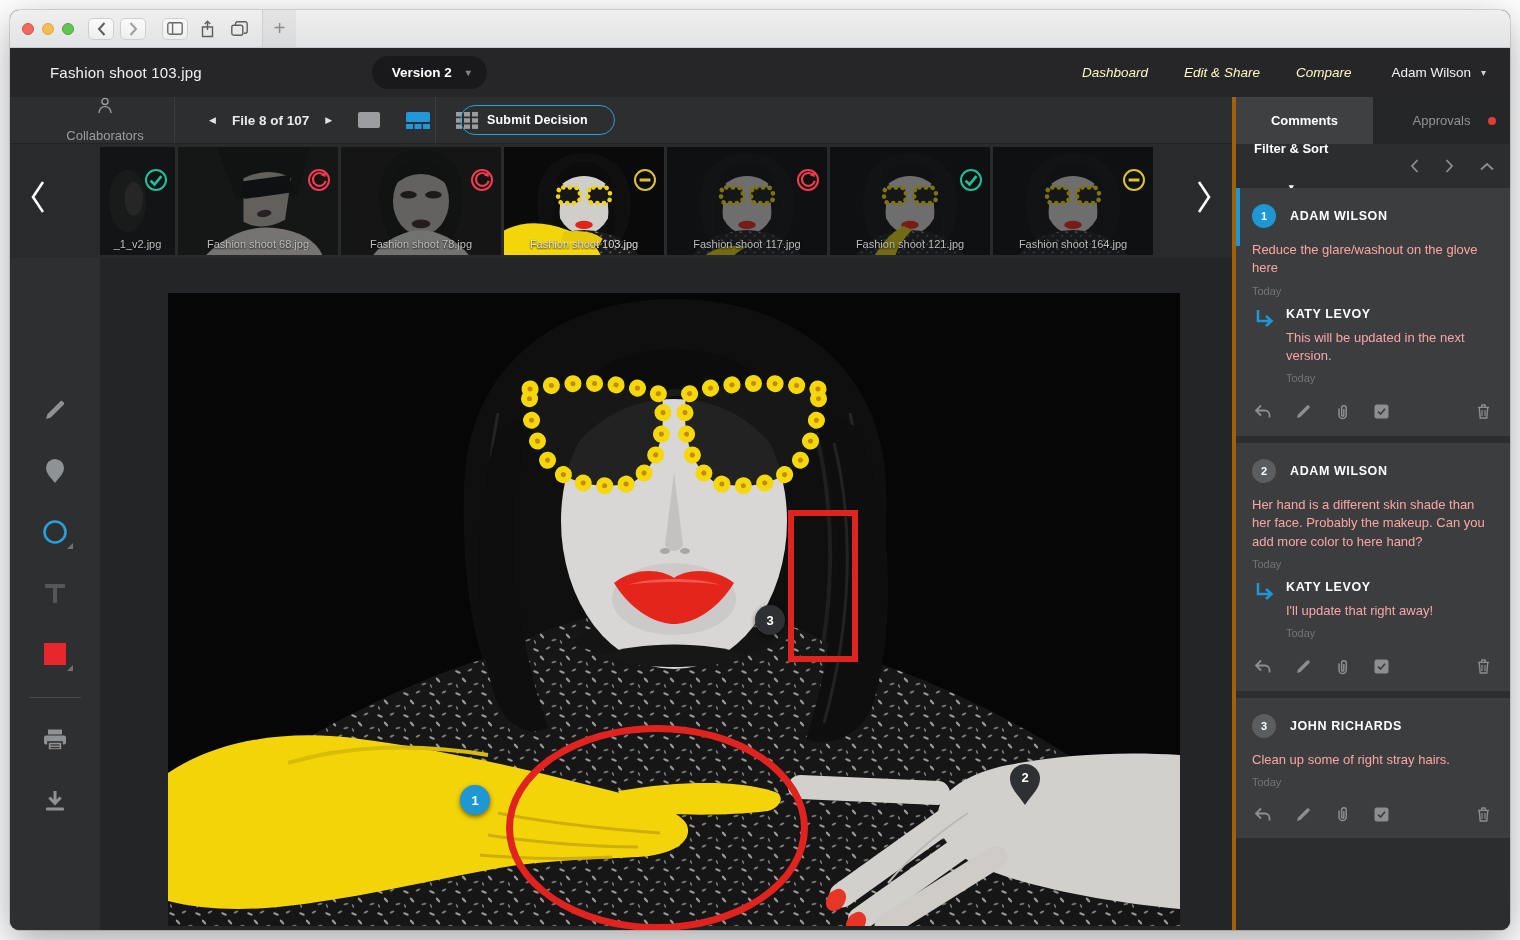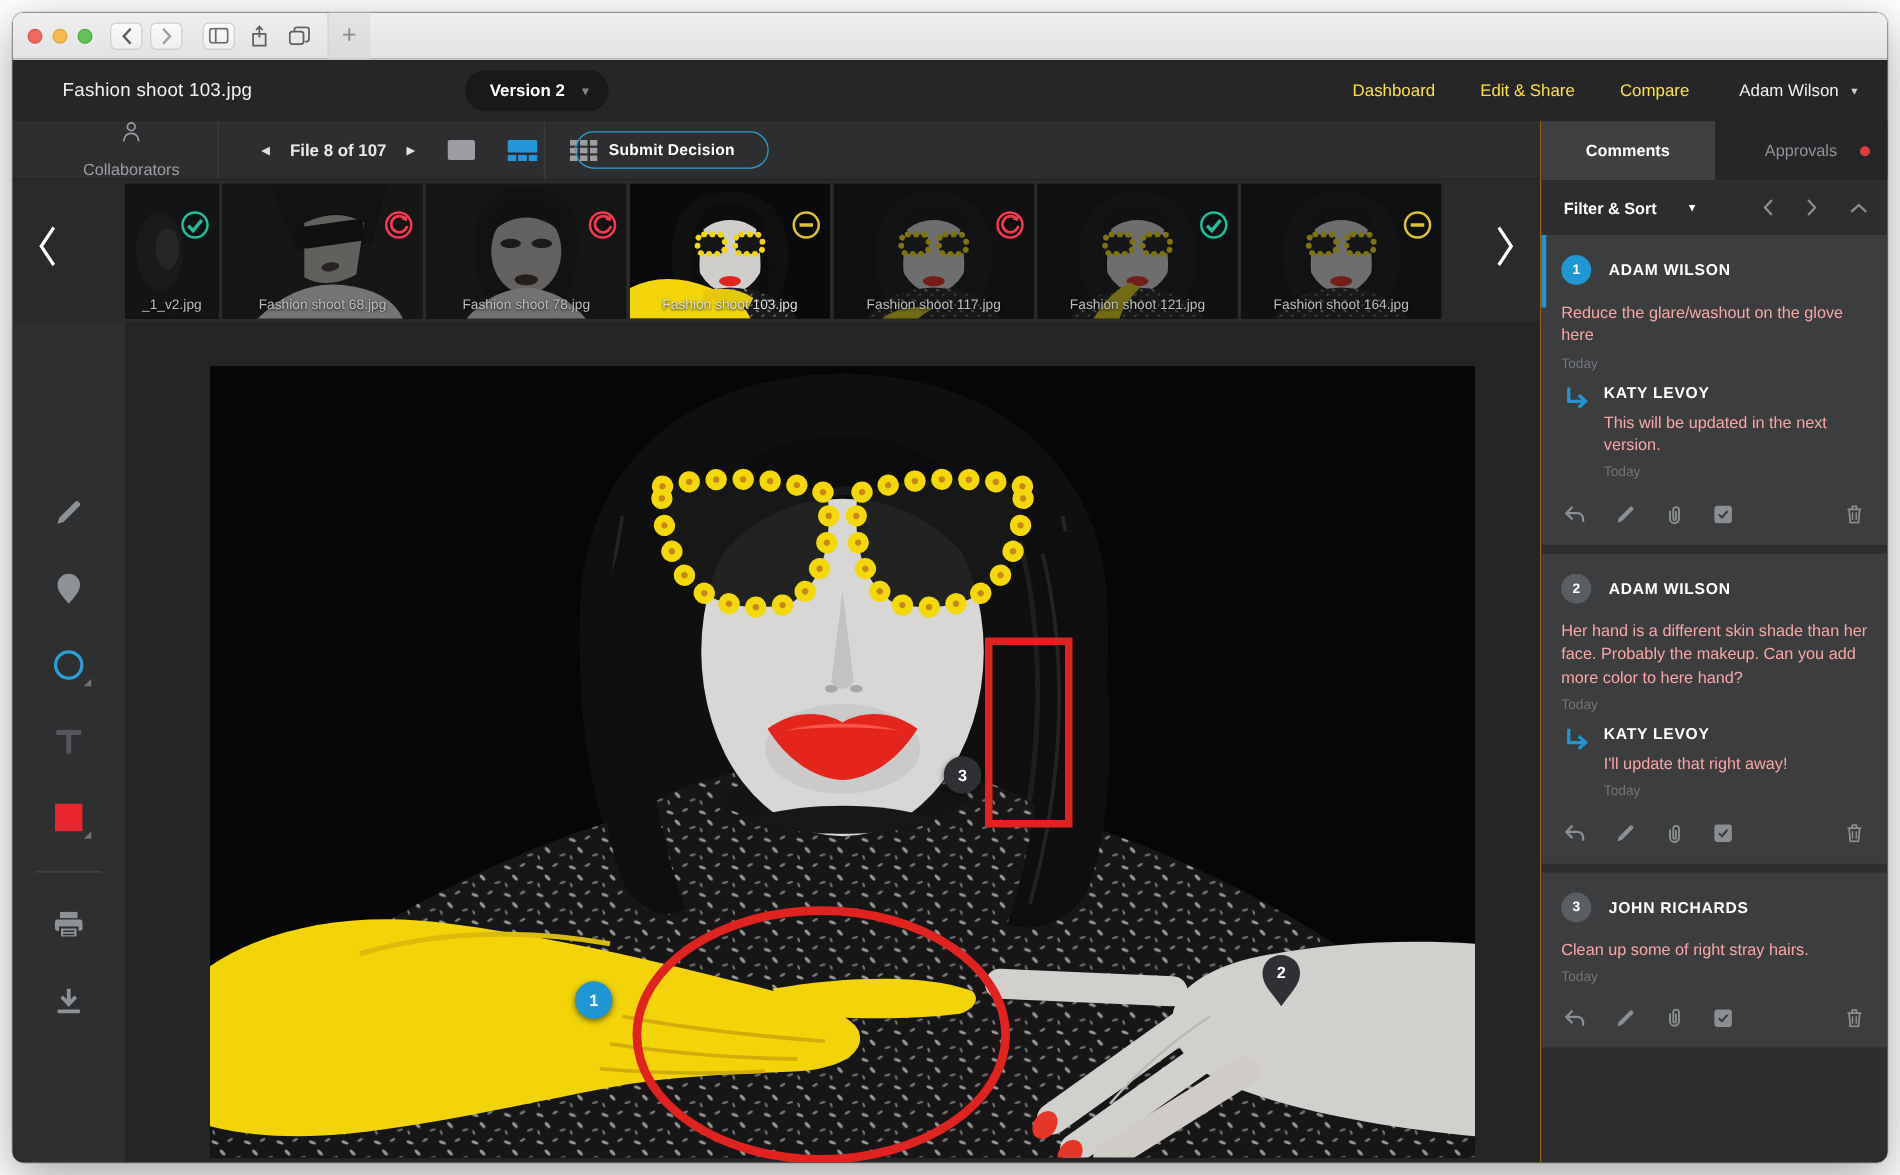--- a/index.html
+++ b/index.html
@@ -32,21 +32,21 @@
   .chrome-right{display:flex;align-items:center;margin-right:0;}
   .newtab{width:34px;height:37px;border-left:1px solid #cfcfd0;background:linear-gradient(#e4e4e5,#d9dadb);
     display:flex;align-items:center;justify-content:center;color:#8a8a8a;font-size:20px;font-weight:300;}
   
   .appbar{height:49px;background:var(--appbar);display:flex;align-items:center;padding:0 24px 0 40px;flex:0 0 auto;}
   .file-title{color:#f0f0f0;font-size:15px;letter-spacing:.2px;}
   .version-pill{margin-left:170px;background:#19191b;border:none;border-radius:17px;height:33px;padding:0 16px 0 20px;
     color:#fff;font-size:13.5px;font-weight:bold;display:flex;align-items:center;gap:14px;font-family:inherit;}
   .version-pill .caret{color:#818386;font-size:10px;}
   .appbar nav{margin-left:auto;display:flex;gap:36px;align-items:center;}
-  .appbar nav a{color:#fde047;font-size:13.5px;text-decoration:none;cursor:default;}
+  .appbar nav a{color:#fef9c3;font-size:13.5px;text-decoration:none;cursor:default;font-style:italic;}
   .user-menu{background:none;border:none;color:#f2f2f2;font-size:13.5px;display:flex;gap:10px;align-items:center;margin-left:40px;font-family:inherit;}
   .user-menu .caret{color:#cfcfcf;font-size:10px;}
   
   .content-row{flex:1;display:flex;min-height:0;}
   .left-col{flex:1;display:flex;flex-direction:column;min-width:0;}
   
   .toolbar{height:47px;background:var(--toolbar);display:flex;flex:0 0 auto;border-bottom:1px solid #212325;}
   .tb-sec{display:flex;align-items:center;border-right:1px solid #3a3c3e;color:var(--muted);font-size:13px;}
   .tb-sec.collab{width:165px;padding-left:26px;gap:14px;flex-direction:column;}
   .tb-sec.present{width:207px;padding-left:58px;gap:13px;}
@@ -95,27 +95,27 @@
   .anno.rect{left:620px;top:217px;width:70px;height:152px;border:6px solid var(--red);}
   .anno.ellipse{left:338px;top:432px;width:302px;height:206px;border:7px solid var(--red);border-radius:50%;}
   .pin{position:absolute;width:30px;height:30px;border-radius:50%;background:#2e3033;color:#fff;font-size:13px;font-weight:bold;
     display:flex;align-items:center;justify-content:center;box-shadow:0 2px 5px rgba(0,0,0,.55);z-index:4;}
   .pin.blue{background:var(--blue);}
   .pin.p1{left:292px;top:492px;}
   .pin.p3{left:587px;top:312px;}
   .pin-drop{position:absolute;left:841px;top:470px;width:32px;height:44px;z-index:4;}
   .pin-drop span{position:absolute;left:0;right:0;top:7px;text-align:center;color:#fff;font-size:13px;font-weight:bold;}
   
-  .panel{width:278px;background:var(--panel);flex:0 0 auto;display:flex;flex-direction:column;border-left:1px solid #a16207;}
+  .panel{width:278px;background:var(--panel);flex:0 0 auto;display:flex;flex-direction:column;border-left:4px solid #a16207;}
   .tabs{height:47px;display:flex;background:var(--panel-dark);flex:0 0 auto;}
   .tab{flex:1;display:flex;align-items:center;justify-content:center;gap:10px;font-size:13px;color:#919396;position:relative;}
   .tab.active{background:#3e4042;color:#fff;font-weight:bold;}
   .tab .dot{width:8px;height:8px;border-radius:50%;background:#e23c38;position:absolute;right:14px;top:20px;}
   .filter-row{height:44px;display:flex;align-items:center;padding:0 14px 0 18px;flex:0 0 auto;}
-  .filter-btn{background:none;border:none;color:#fff;font-size:13px;font-weight:bold;display:flex;align-items:center;gap:26px;font-family:inherit;}
+  .filter-btn{background:none;border:none;color:#fff;font-size:13px;font-weight:bold;display:flex;align-items:center;gap:26px;font-family:inherit;flex-direction:column;}
   .filter-btn .caret{color:#fff;font-size:9px;}
   .pager{margin-left:auto;display:flex;gap:22px;}
   .pager button{background:none;border:none;color:#8c8f91;padding:2px;}
   .comments{flex:1;overflow:hidden;padding-bottom:8px;}
   .card{position:relative;background:var(--card);margin-bottom:7px;padding:16px 16px 8px 16px;}
   .card .blue-bar{position:absolute;left:0;top:0;width:4px;height:58px;background:var(--blue);}
   .card header{display:flex;align-items:center;gap:14px;margin-bottom:13px;}
   .cnum{width:24px;height:24px;border-radius:50%;background:#5b5e60;color:#fff;font-size:11px;font-weight:bold;
     display:flex;align-items:center;justify-content:center;flex:0 0 auto;}
   .cnum.blue{background:var(--blue);}

